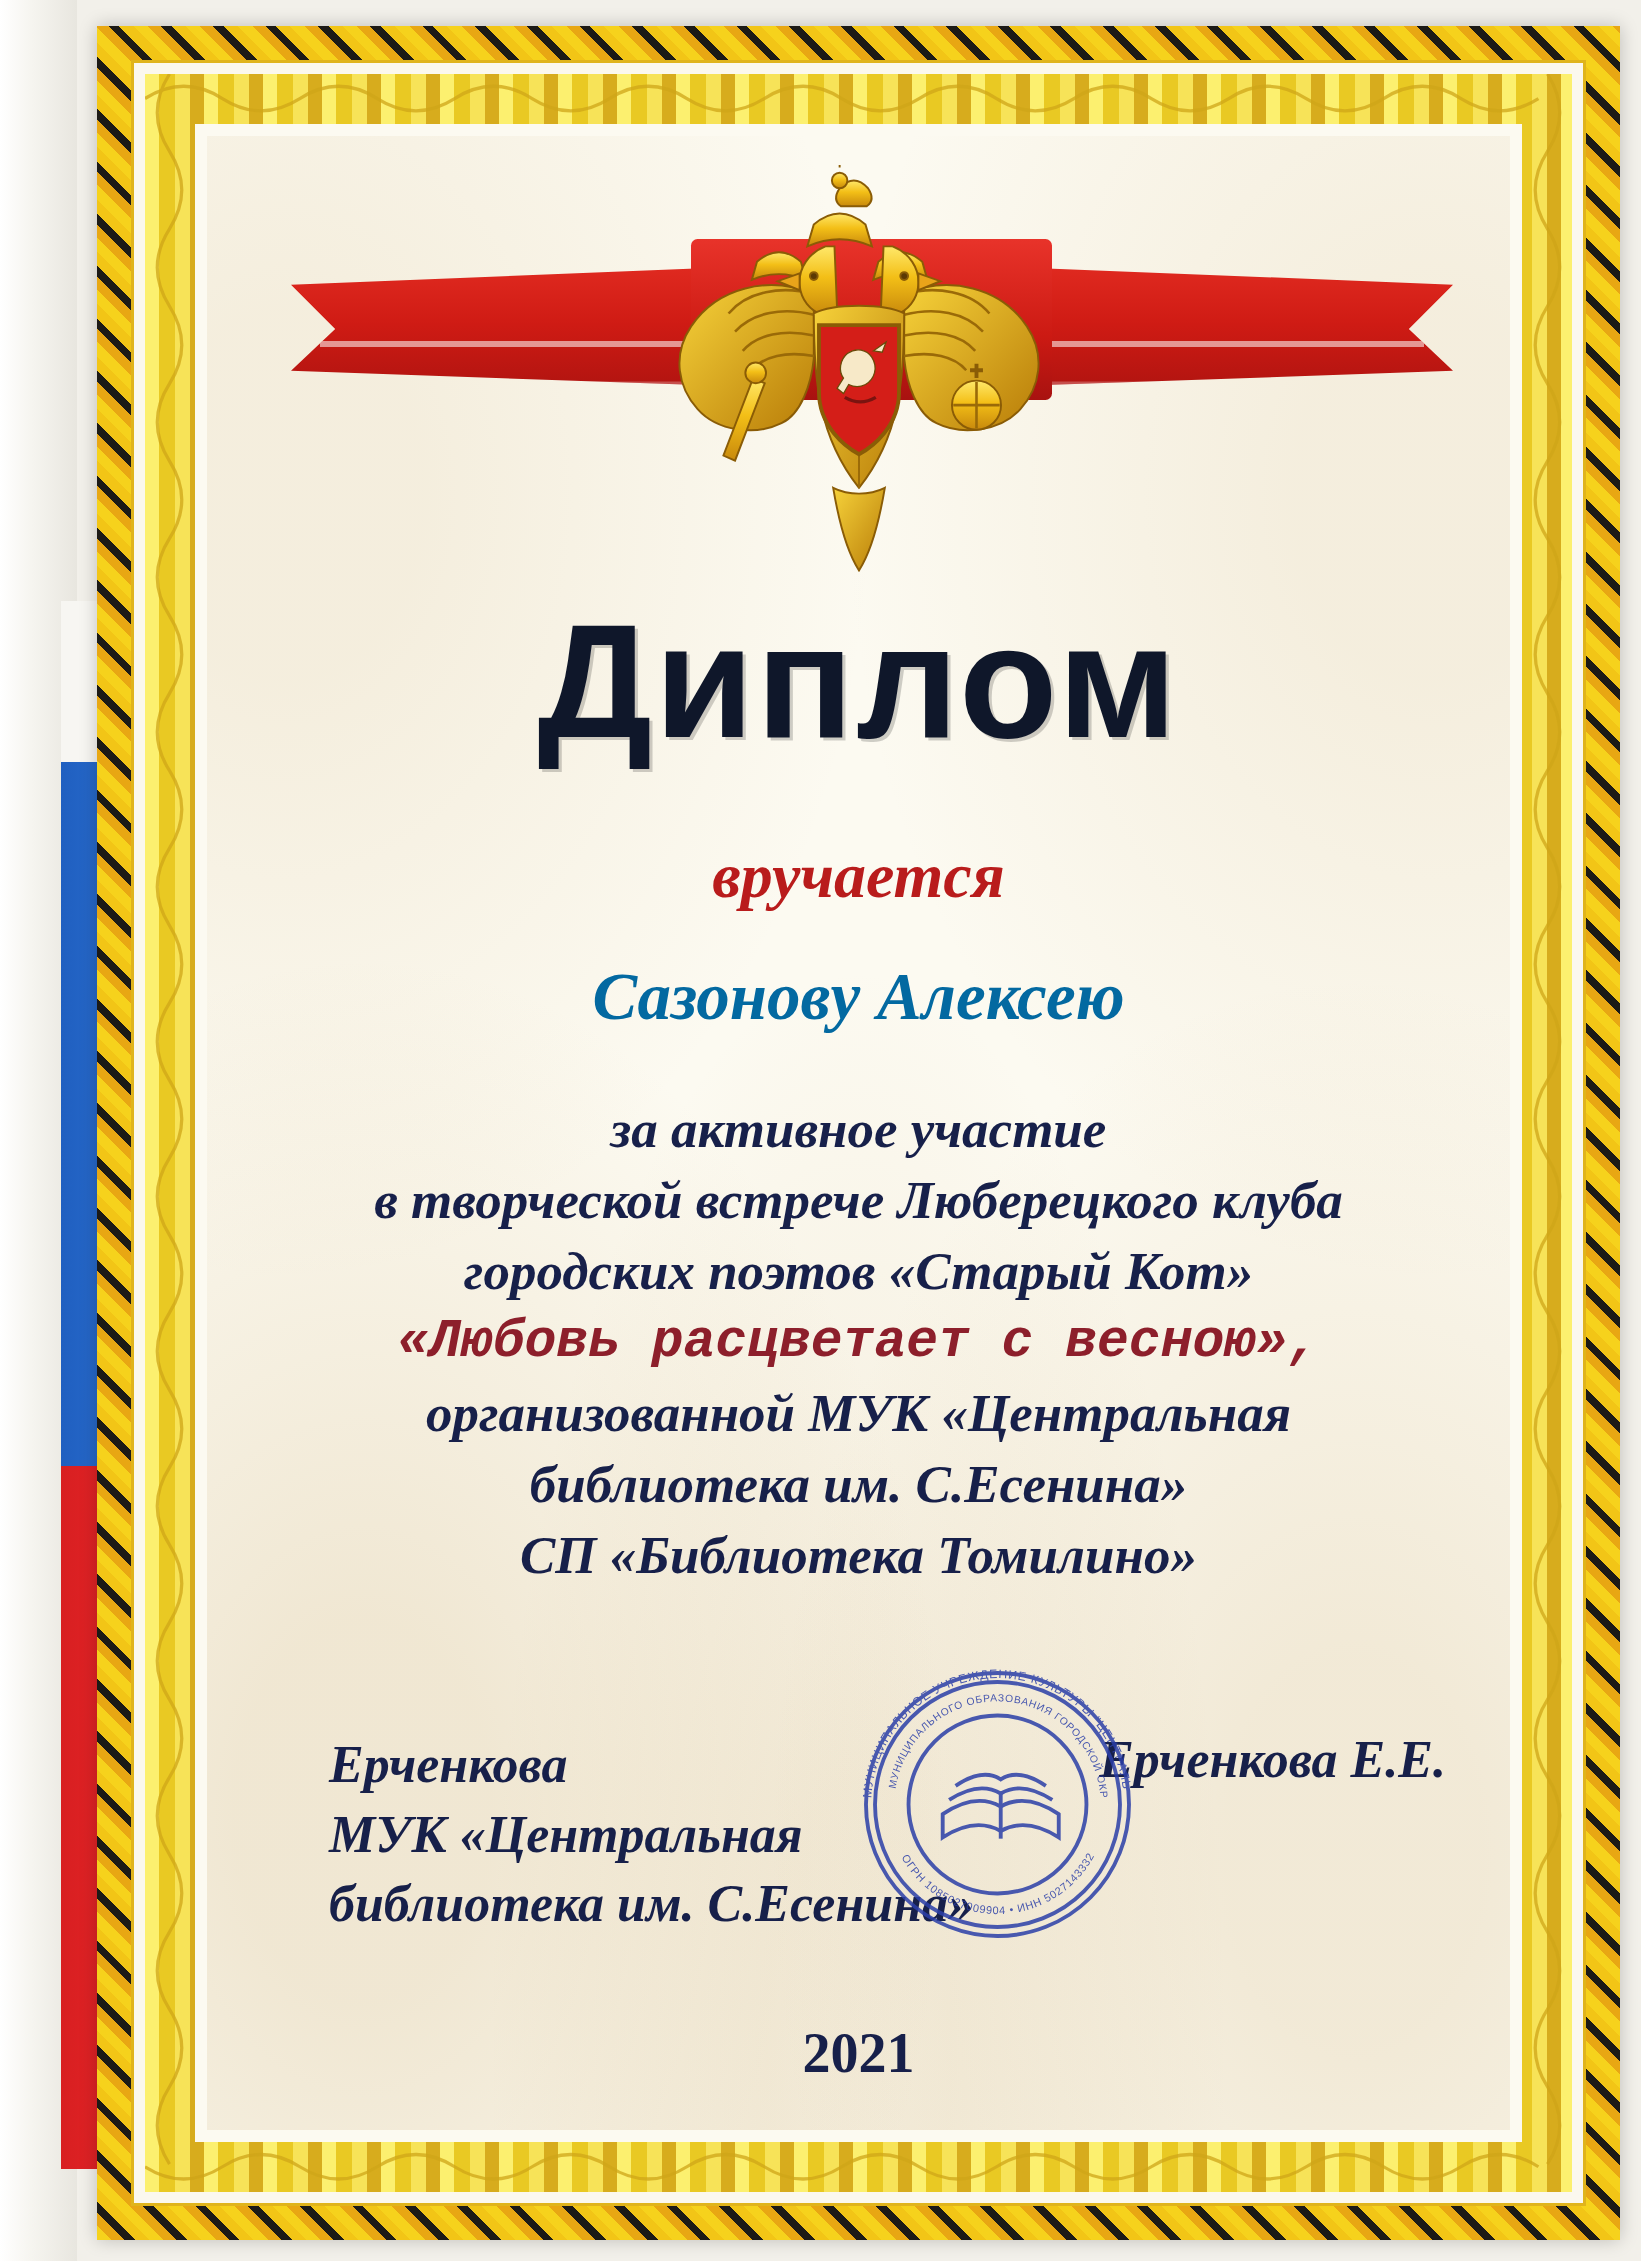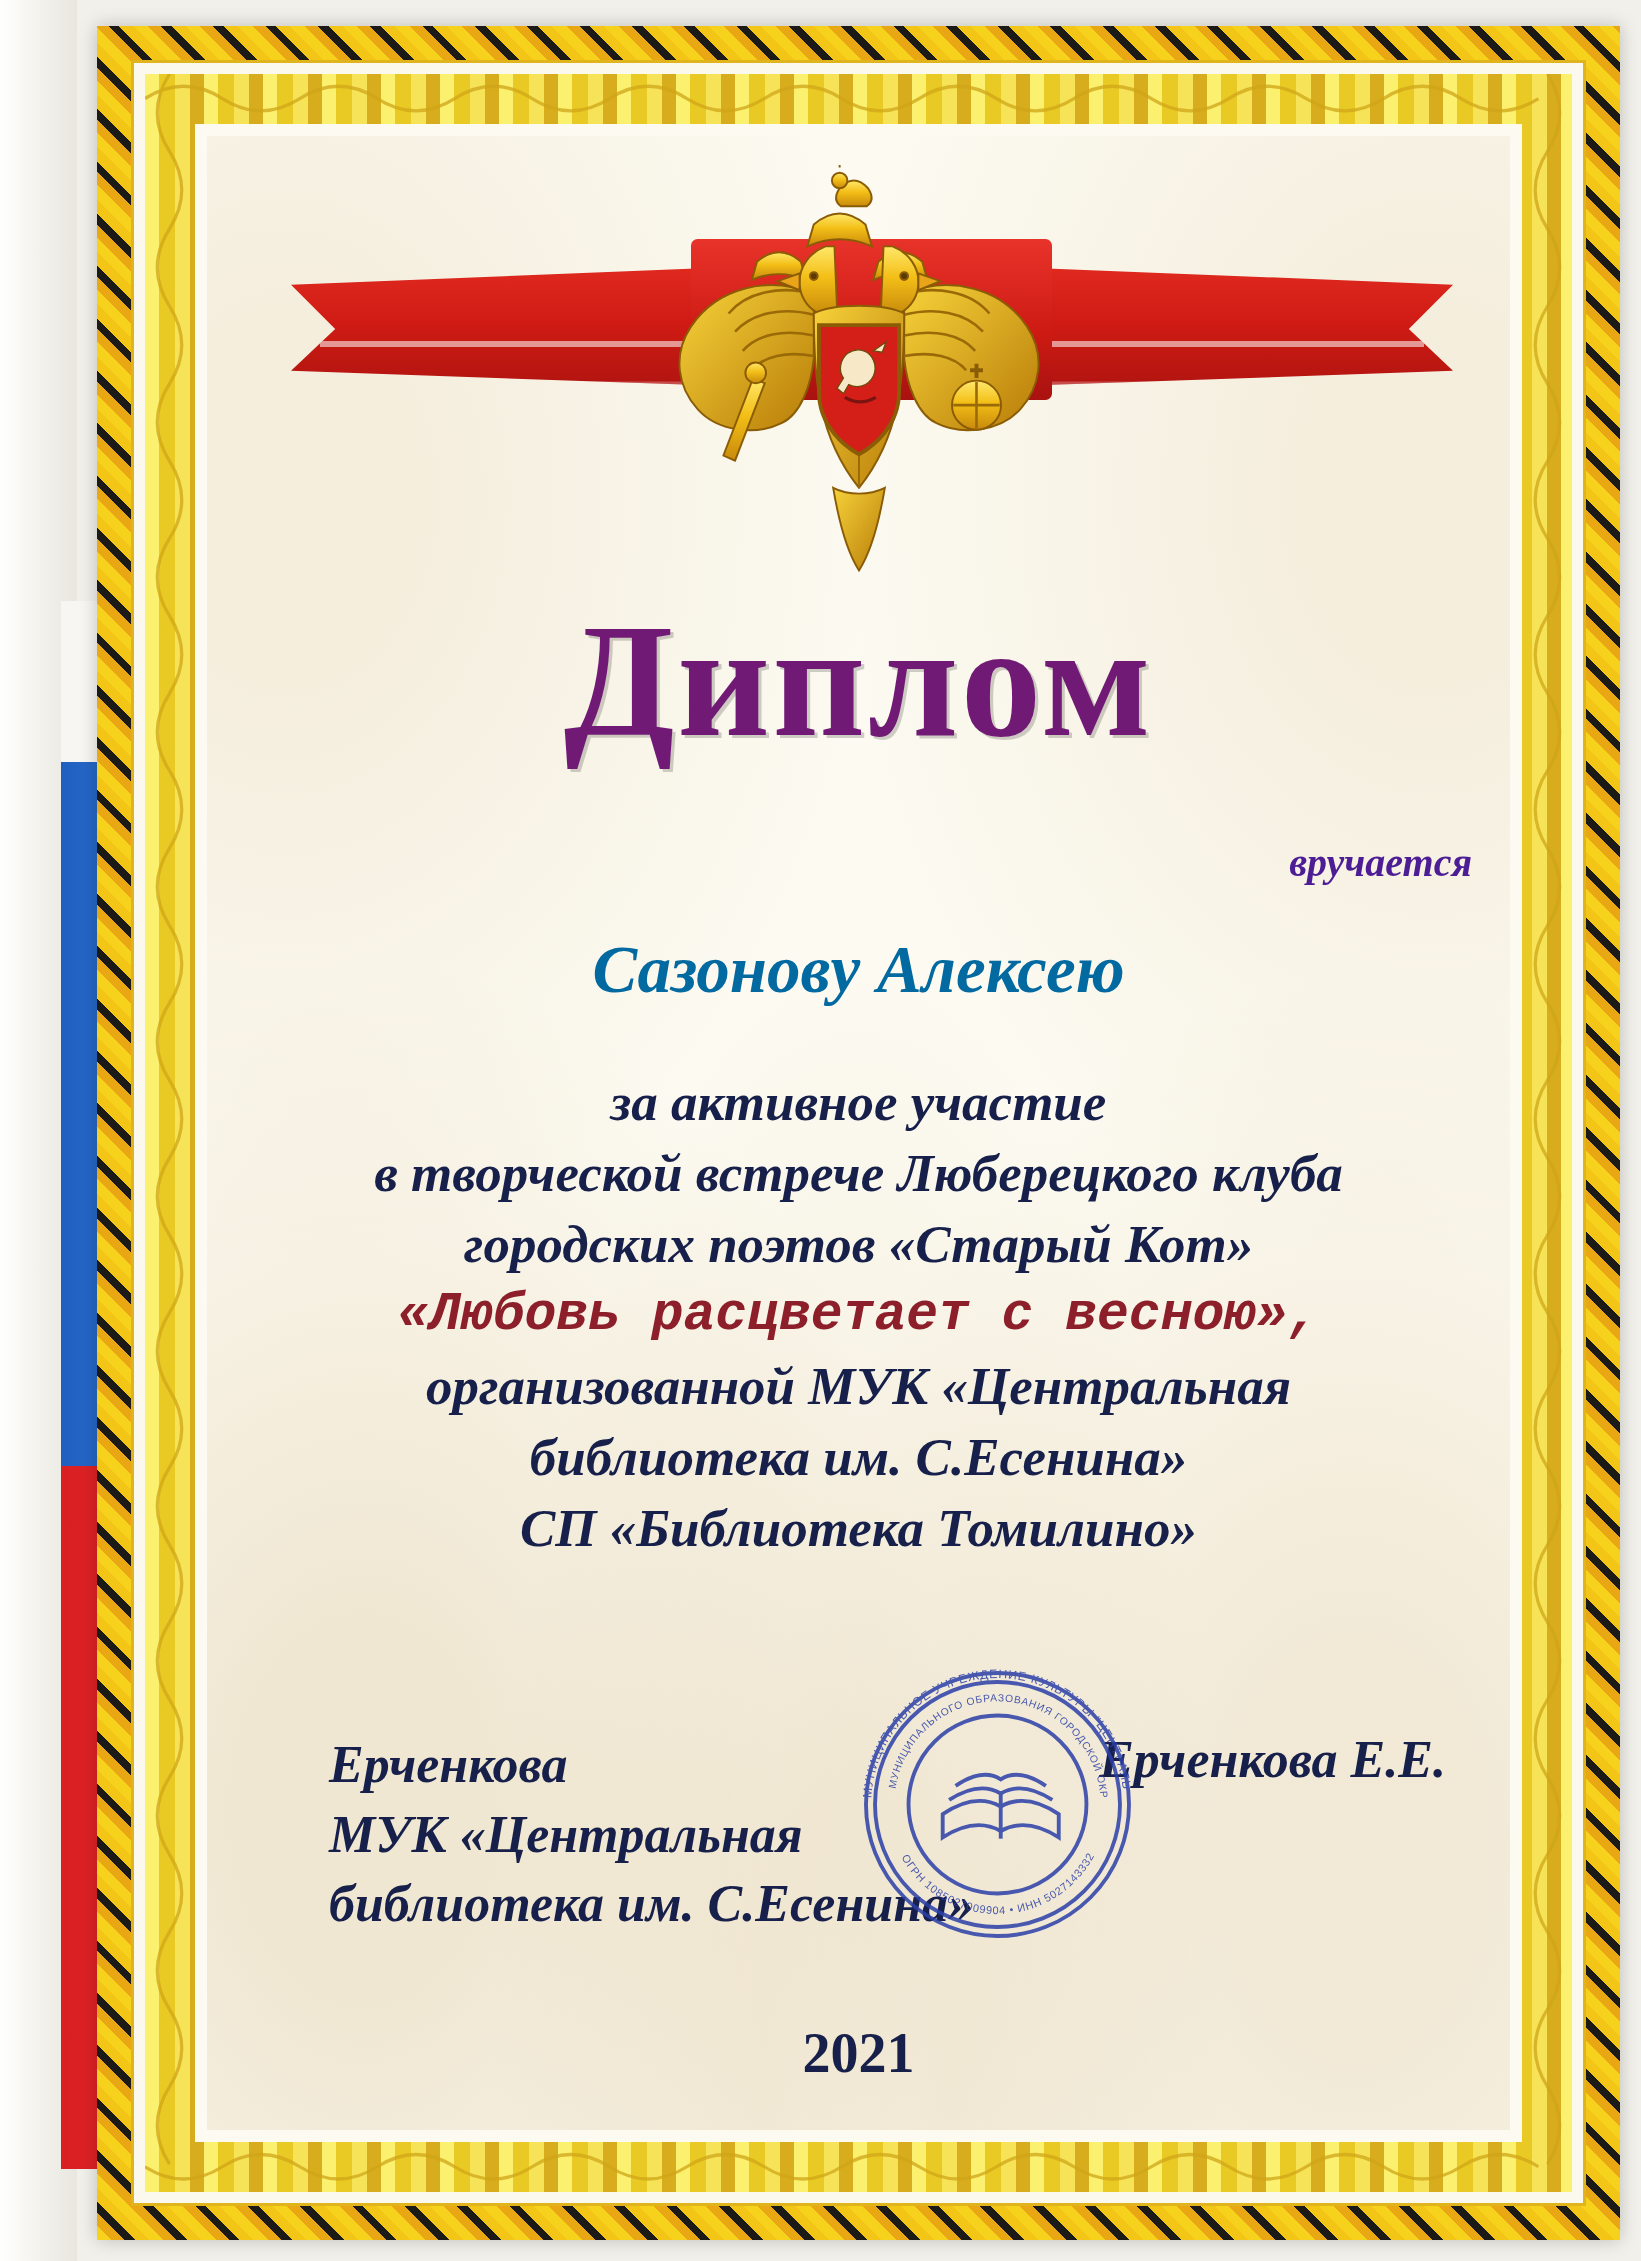--- a/index.html
+++ b/index.html
@@ -154,36 +154,35 @@
   
   .content {
     position: absolute;
     left: 148px;
     right: 148px;
     top: 575px;
     text-align: center;
     color: #141d44;
   }
   .title {
-    font-family: Liberation Serif, serif;
+    font-family: Liberation Sans, sans-serif;
     font-size: 161px;
     line-height: 1;
     letter-spacing: 2.6px;
-    color: #701a75;
+    color: #0f172a;
     font-weight: 700;
     text-shadow: 3.2px 3.2px 0 rgba(0,0,0,0.18);
     margin: 0 0 77px 0;
   }
   .awarded-to {
-    font-size: 40px;
+    font-size: 64px;
     font-style: italic;
     font-weight: 700;
     margin: 0 0 45px 0;
-    color: #4c1d95;
-    text-align: right;
+    color: #b91c1c;
   }
   .recipient {
     font-size: 67px;
     font-style: italic;
     font-weight: 700;
     color: #0369a1;
     margin: 0 0 59px 0;
   }
   .reason {
     font-size: 53px;

